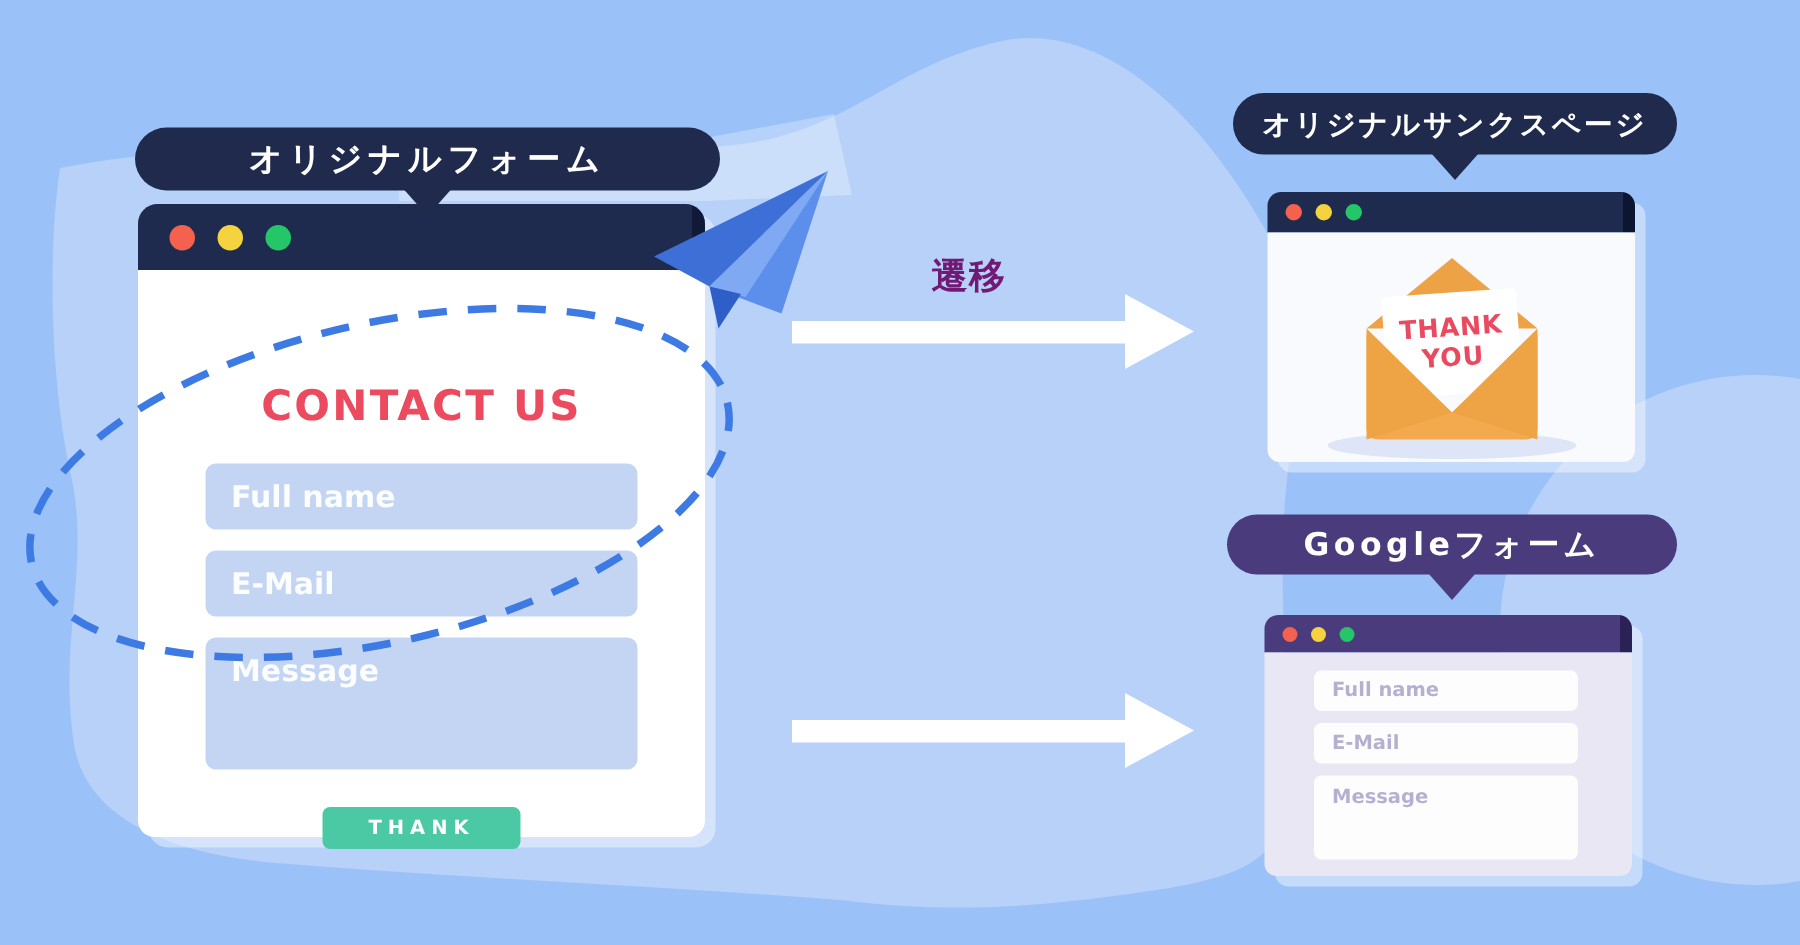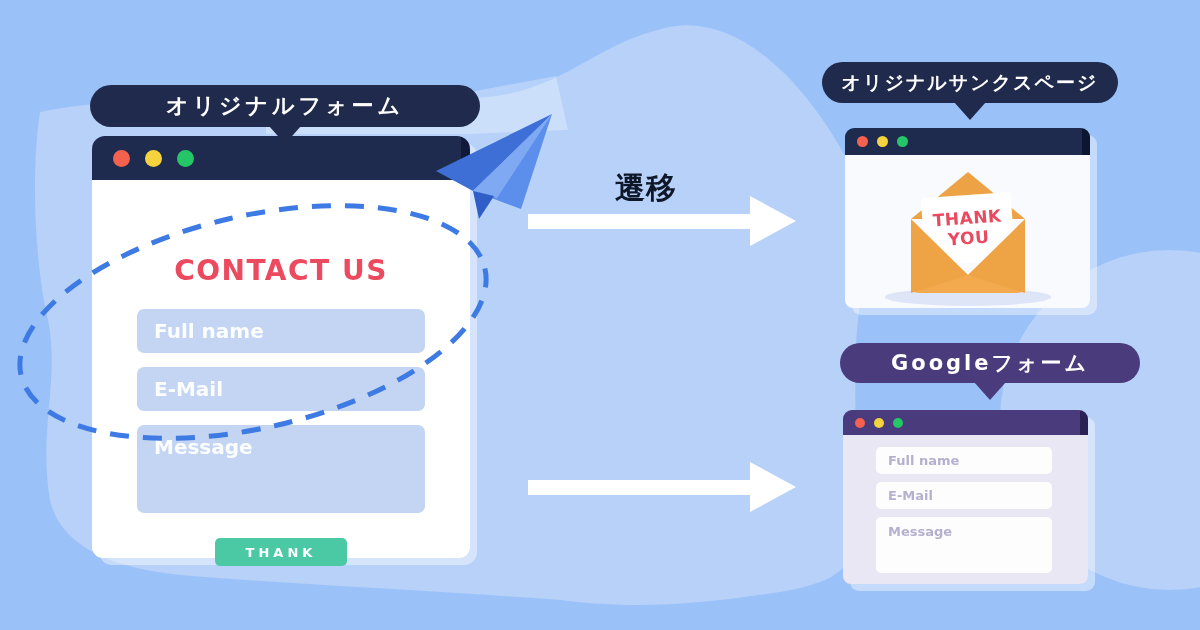--- a/index.html
+++ b/index.html
@@ -20,21 +20,21 @@
   .bubble .tail{
     position:absolute;bottom:-17px;left:50%;transform:translateX(-50%);
     width:0;height:0;border:16px solid transparent;border-bottom:0;
   }
   .bubble.navy{background:#1f2a4c;}
   .bubble.navy .tail{border-top:18px solid #1f2a4c;}
   .bubble.purple{background:#4a3b7d;}
   .bubble.purple .tail{border-top:18px solid #4a3b7d;}
   .bubble-form{left:90px;top:60px;width:390px;height:42px;font-size:22px;letter-spacing:4px;margin-top:25px;}
   .bubble-thanks{left:822px;top:62px;width:296px;height:41px;font-size:19px;letter-spacing:2px;}
-  .bubble-google{left:840px;top:343px;width:300px;height:40px;font-size:21px;letter-spacing:3px;}
+  .bubble-google{left:818px;top:343px;width:300px;height:40px;font-size:21px;letter-spacing:3px;}
 
   
   .window{position:absolute;z-index:3;border-radius:13px;box-shadow:7px 7px 0 rgba(255,255,255,0.42);}
   .titlebar{
     position:absolute;left:0;top:0;right:0;display:flex;align-items:center;
     border-radius:13px 13px 0 0;
   }
   .dot{border-radius:50%;flex:0 0 auto;}
   .winbody{position:absolute;left:0;right:0;bottom:0;border-radius:0 0 11px 11px;}
 
@@ -92,21 +92,21 @@
   .arrow .shaft{position:absolute;left:0;top:18px;width:223px;height:15px;background:#ffffff;}
   .arrow .head{
     position:absolute;left:222px;top:0;width:0;height:0;
     border-top:25px solid transparent;border-bottom:25px solid transparent;
     border-left:46px solid #ffffff;
   }
   .arrow-1{left:528px;top:196px;}
   .arrow-2{left:528px;top:462px;}
   .arrow-label{
     position:absolute;z-index:2;width:236px;text-align:center;
-    font-size:30px;font-weight:bold;color:#0f172a;letter-spacing:1px;
+    font-size:24px;font-weight:bold;color:#701a75;letter-spacing:1px;
   }
   .label-1{left:528px;top:168px;}
   .label-2{left:528px;top:436px;}
 
   .red{background:#f4614e;}.yellow{background:#f5d33e;}.green{background:#25c668;}
 </style>
 </head>
 <body>
 
 <div class="canvas">

